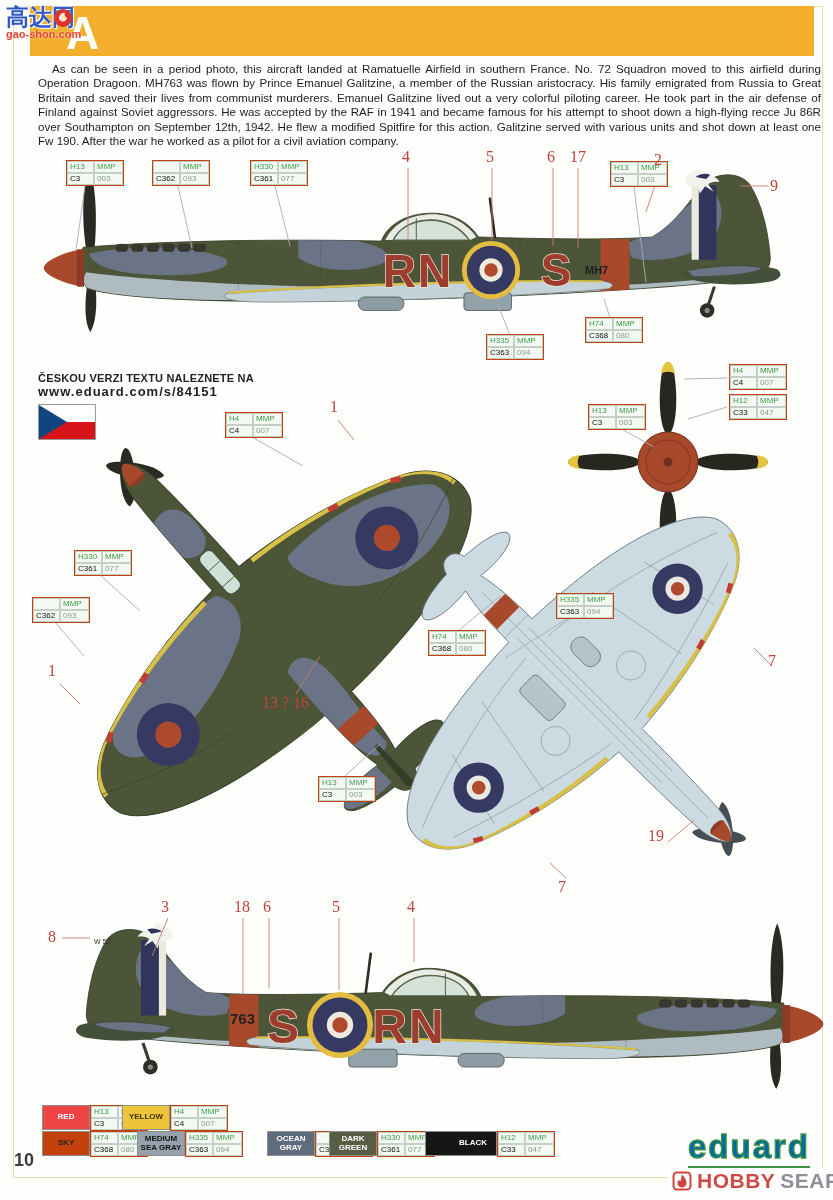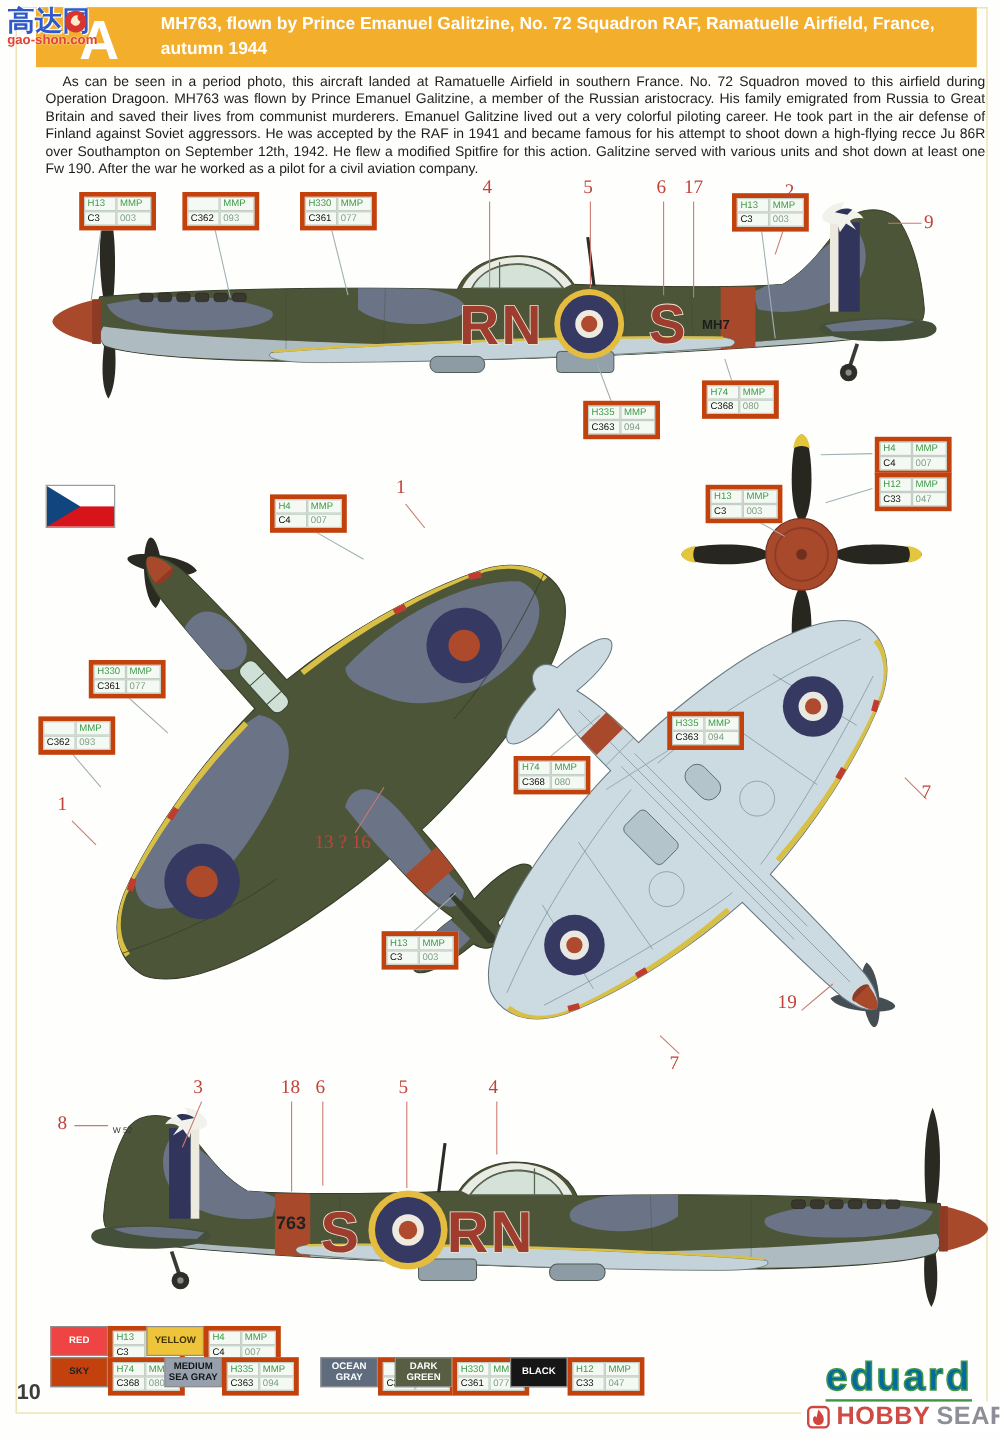--- a/index.html
+++ b/index.html
@@ -18,42 +18,42 @@
          color:#1c1c1c;text-align:justify;text-indent:14px;z-index:2;}
 
   
   .czech{position:absolute;left:38px;top:372px;z-index:2;color:#222;}
   .czech .l1{font-size:11px;font-weight:bold;letter-spacing:0.2px;}
   .czech .l2{font-size:13px;font-weight:bold;letter-spacing:1px;}
   .flagbox{position:absolute;left:38px;top:404px;z-index:2;line-height:0;border:1px solid #9a9a9a;}
 
   
   .chip{position:absolute;display:grid;grid-template-columns:27px 29px;background:#f5f9f3;
-        border:4px solid #c2410c;z-index:3;}
+        border:1px solid #c2410c;z-index:3;}
   .chip b{font-weight:normal;font-size:8px;line-height:10px;padding:0 2px;border:0.5px solid #c4d0c5;
           white-space:nowrap;overflow:hidden;}
   .chip .g{color:#3d9a49;}
   .chip .k{color:#0d0d0d;font-weight:normal;}
   .chip .n{color:#7fa087;}
 
   
   .co{position:absolute;font-family:"Liberation Serif",serif;font-size:16px;color:#c2423a;z-index:3;}
 
   
   .leg{position:absolute;display:flex;z-index:3;}
   .leg .chip{position:static;}
   .sw{width:46px;height:23px;display:flex;align-items:center;justify-content:center;text-align:center;
       font-weight:bold;font-size:8px;line-height:1.05;border:0.5px solid #8e8e8e;}
   .sw-red{background:#ef4444;color:#fff;}
   .sw-yellow{background:#eec43a;color:#403300;}
   .sw-sky{background:#c2410c;color:#222;}
   .sw-msg{background:#97a1ae;color:#141414;}
   .sw-ocean{background:#5f6c7e;color:#fff;margin-left:34px;}
   .sw-green{background:#585e44;color:#fff;}
-  .sw-black{background:#161616;color:#fff;}
+  .sw-black{background:#161616;color:#fff;padding-left:24px;}
 
   .pageno{position:absolute;left:14px;top:1150px;font-size:18px;font-weight:bold;color:#3c3c3c;z-index:3;}
 
   .eduard{position:absolute;left:688px;top:1128px;z-index:3;text-align:center;}
   .eduard .word{font-size:33px;font-weight:bold;letter-spacing:2px;color:#0369a1;
                 -webkit-text-stroke:1.3px #3f9447;}
   .eduard .bar{height:3px;background:#3f9447;margin-top:0px;}
 
   .hobby{position:absolute;left:668px;top:1168px;display:flex;align-items:center;gap:5px;
          background:#ffffff;padding:1px 4px;z-index:4;}
@@ -291,25 +291,28 @@
       <svg width="20" height="20" viewBox="0 0 20 20" style="margin:0 -24px 0 -46px;position:relative;left:23px;">
         <circle cx="10" cy="10" r="9" fill="#d8352f"></circle>
           <path d="M6,11 C6,7 9,4 12,5 C11,7 12,9 14,10 C13,14 9,15 6,11 Z" fill="#ffe9c9"></path>
       </svg>
     </div>
     <div class="wm-site">gao-shon.com</div>
   </div>
 
   <div class="banner">
     <span class="letter">A</span>
-    <div class="title">MH763, flown by Prince Emanuel Galitzine, No. 72 Squadron RAF, Ramatuelle Airfield, France, autumn 1944</div>
   </div>
 
   <div class="intro">As can be seen in a period photo, this aircraft landed at Ramatuelle Airfield in southern France. No. 72 Squadron moved to this airfield during Operation Dragoon. MH763 was flown by Prince Emanuel Galitzine, a member of the Russian aristocracy. His family emigrated from Russia to Great Britain and saved their lives from communist murderers. Emanuel Galitzine lived out a very colorful piloting career. He took part in the air defense of Finland against Soviet aggressors. He was accepted by the RAF in 1941 and became famous for his attempt to shoot down a high-flying recce Ju 86R over Southampton on September 12th, 1942. He flew a modified Spitfire for this action. Galitzine served with various units and shot down at least one Fw 190. After the war he worked as a pilot for a civil aviation company.</div>
 
+  <div class="czech">
+    <div class="l1">ČESKOU VERZI TEXTU NALEZNETE NA</div>
+    <div class="l2">www.eduard.com/s/84151</div>
+  </div>
   <div class="flagbox">
     <svg width="56" height="34" viewBox="0 0 56 34">
       <rect width="56" height="17" fill="#ffffff"></rect>
         <rect y="17" width="56" height="17" fill="#d7141a"></rect>
       <polygon points="0,0 28,17 0,34" fill="#11457e"></polygon>
     </svg>
   </div>
 
   <div class="chip" style="left:66px;top:160px">
       <b class="g">H13</b>

